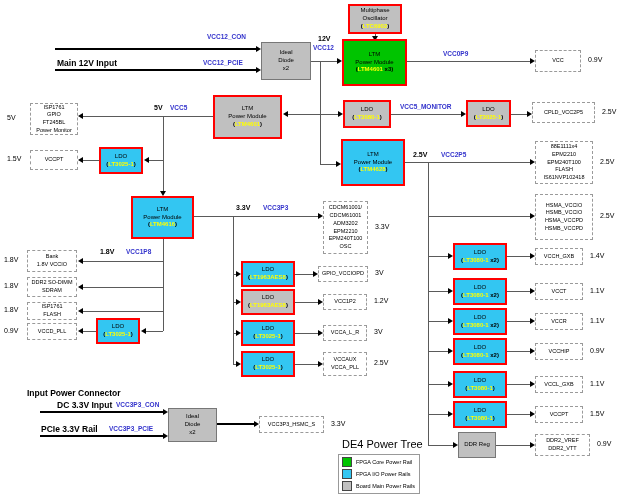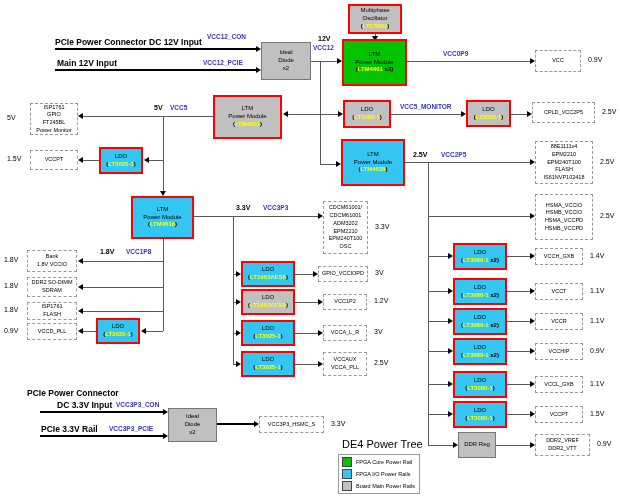--- a/index.html
+++ b/index.html
@@ -334,37 +334,36 @@
     <div class="volt" style="left: 590px; top: 379.5px;">1.1V</div>
     <div class="box load" style="left: 535px; top: 406px; width: 48px; height: 17px;">
       <div class="ll">VCCPT</div>
     </div>
     <div class="volt" style="left: 590px; top: 409.5px;">1.5V</div>
     <div class="box load" style="left: 535px; top: 434px; width: 55px; height: 22px;">
       <div class="ll">DDR2_VREF</div>
       <div class="ll">DDR2_VTT</div>
     </div>
     <div class="volt" style="left: 597px; top: 440px;">0.9V</div>
-    <div class="lbl inp" style="left: 55px; top: 37px;">PCIe Power Connector DC 12V Input</div>
     <div class="lbl net" style="left: 207px; top: 33px;">VCC12_CON</div>
     <div class="lbl inp" style="left: 57px; top: 58px;">Main 12V Input</div>
     <div class="lbl net" style="left: 203px; top: 59px;">VCC12_PCIE</div>
     <div class="lbl sm" style="left: 318px; top: 35px;">12V</div>
     <div class="lbl net" style="left: 313px; top: 44px;">VCC12</div>
     <div class="lbl net" style="left: 443px; top: 50px;">VCC0P9</div>
     <div class="lbl sm" style="left: 154px; top: 104px;">5V</div>
     <div class="lbl net" style="left: 170px; top: 104px;">VCC5</div>
     <div class="lbl net" style="left: 400px; top: 103px;">VCC5_MONITOR</div>
     <div class="lbl sm" style="left: 413px; top: 151px;">2.5V</div>
     <div class="lbl net" style="left: 441px; top: 151px;">VCC2P5</div>
     <div class="lbl sm" style="left: 236px; top: 204px;">3.3V</div>
     <div class="lbl net" style="left: 263px; top: 204px;">VCC3P3</div>
     <div class="lbl sm" style="left: 100px; top: 248px;">1.8V</div>
     <div class="lbl net" style="left: 126px; top: 248px;">VCC1P8</div>
-    <div class="lbl inp" style="left: 27px; top: 388px;">PCIe Power Connector</div>
+    <div class="lbl inp" style="left: 27px; top: 388px;">Input Power Connector</div>
     <div class="lbl inp" style="left: 41px; top: 400px; padding-left: 16px;">DC 3.3V Input</div>
     <div class="lbl net" style="left: 116px; top: 401px;">VCC3P3_CON</div>
     <div class="lbl inp" style="left: 41px; top: 424px;">PCIe 3.3V Rail</div>
     <div class="lbl net" style="left: 109px; top: 425px;">VCC3P3_PCIE</div>
     <div class="legrow" style="left: 342px; top: 457px;">
       <div class="sw" style="background: rgb(0, 196, 0);"></div>
       <div class="leglab">FPGA Core Power Rail</div>
     </div>
     <div class="legrow" style="left: 342px; top: 469px;">
       <div class="sw" style="background: rgb(51, 198, 242);"></div>

